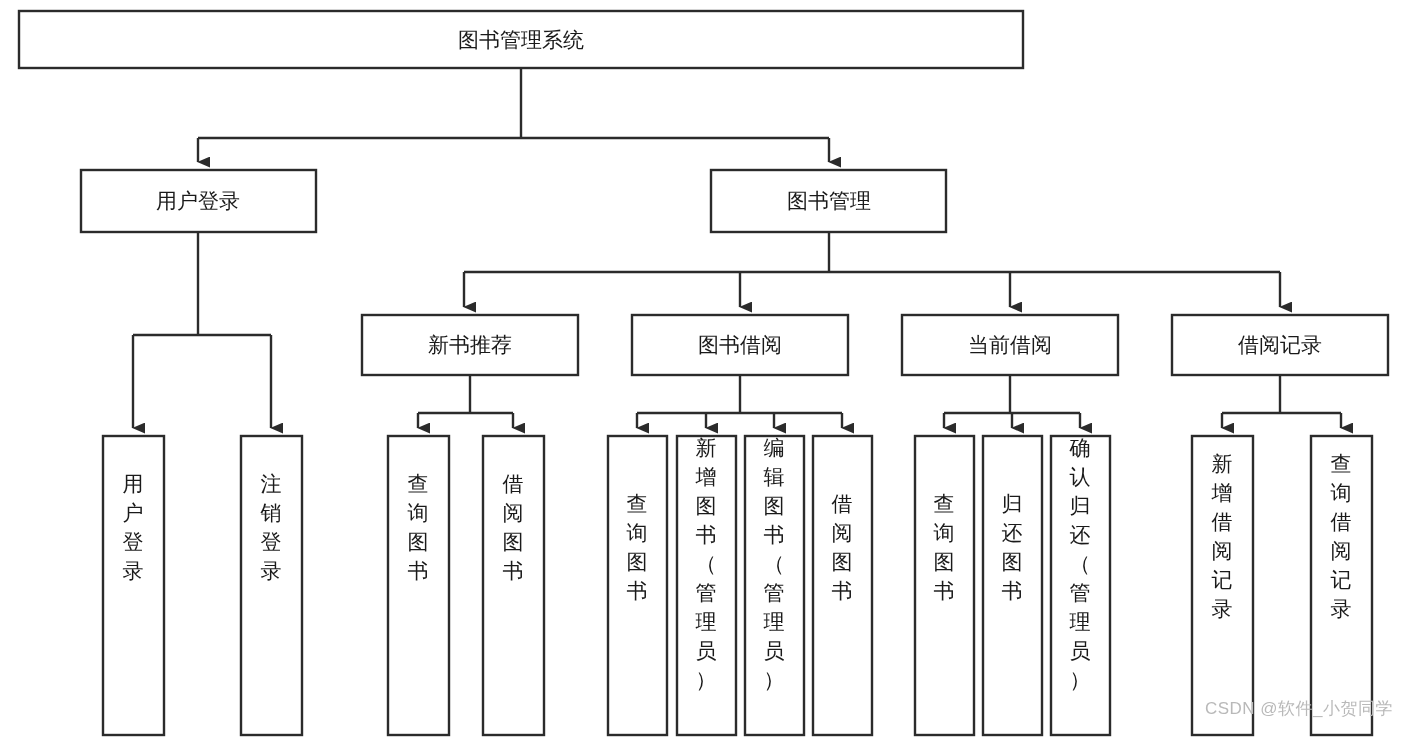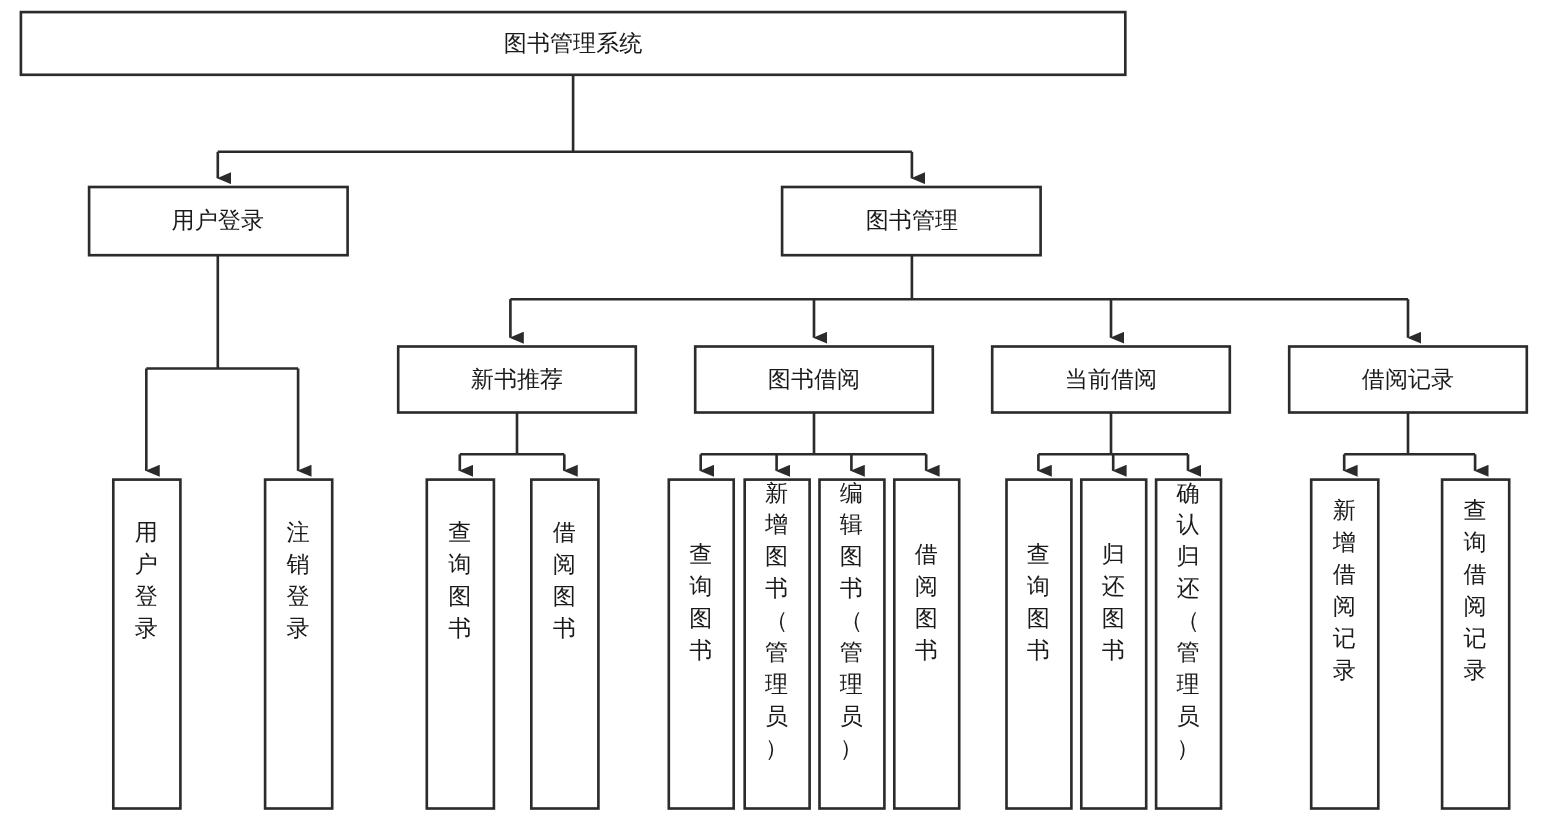--- a/index.html
+++ b/index.html
@@ -215,14 +215,15 @@
       <text class="node-label-v" x="1222" y="471"><tspan x="1222" dy="0">新</tspan><tspan x="1222" dy="29">增</tspan><tspan x="1222" dy="29">借</tspan><tspan x="1222" dy="29">阅</tspan><tspan x="1222" dy="29">记</tspan><tspan x="1222" dy="29">录</tspan></text>
     </g>
 
     <g>
       <rect class="node-rect" x="1311" y="436" width="61" height="299"></rect>
       <text class="node-label-v" x="1341" y="471"><tspan x="1341" dy="0">查</tspan><tspan x="1341" dy="29">询</tspan><tspan x="1341" dy="29">借</tspan><tspan x="1341" dy="29">阅</tspan><tspan x="1341" dy="29">记</tspan><tspan x="1341" dy="29">录</tspan></text>
     </g>
 
   </svg>
 
+  <div class="watermark">CSDN @软件_小贺同学</div>
 
 </div>
 
 </body></html>

